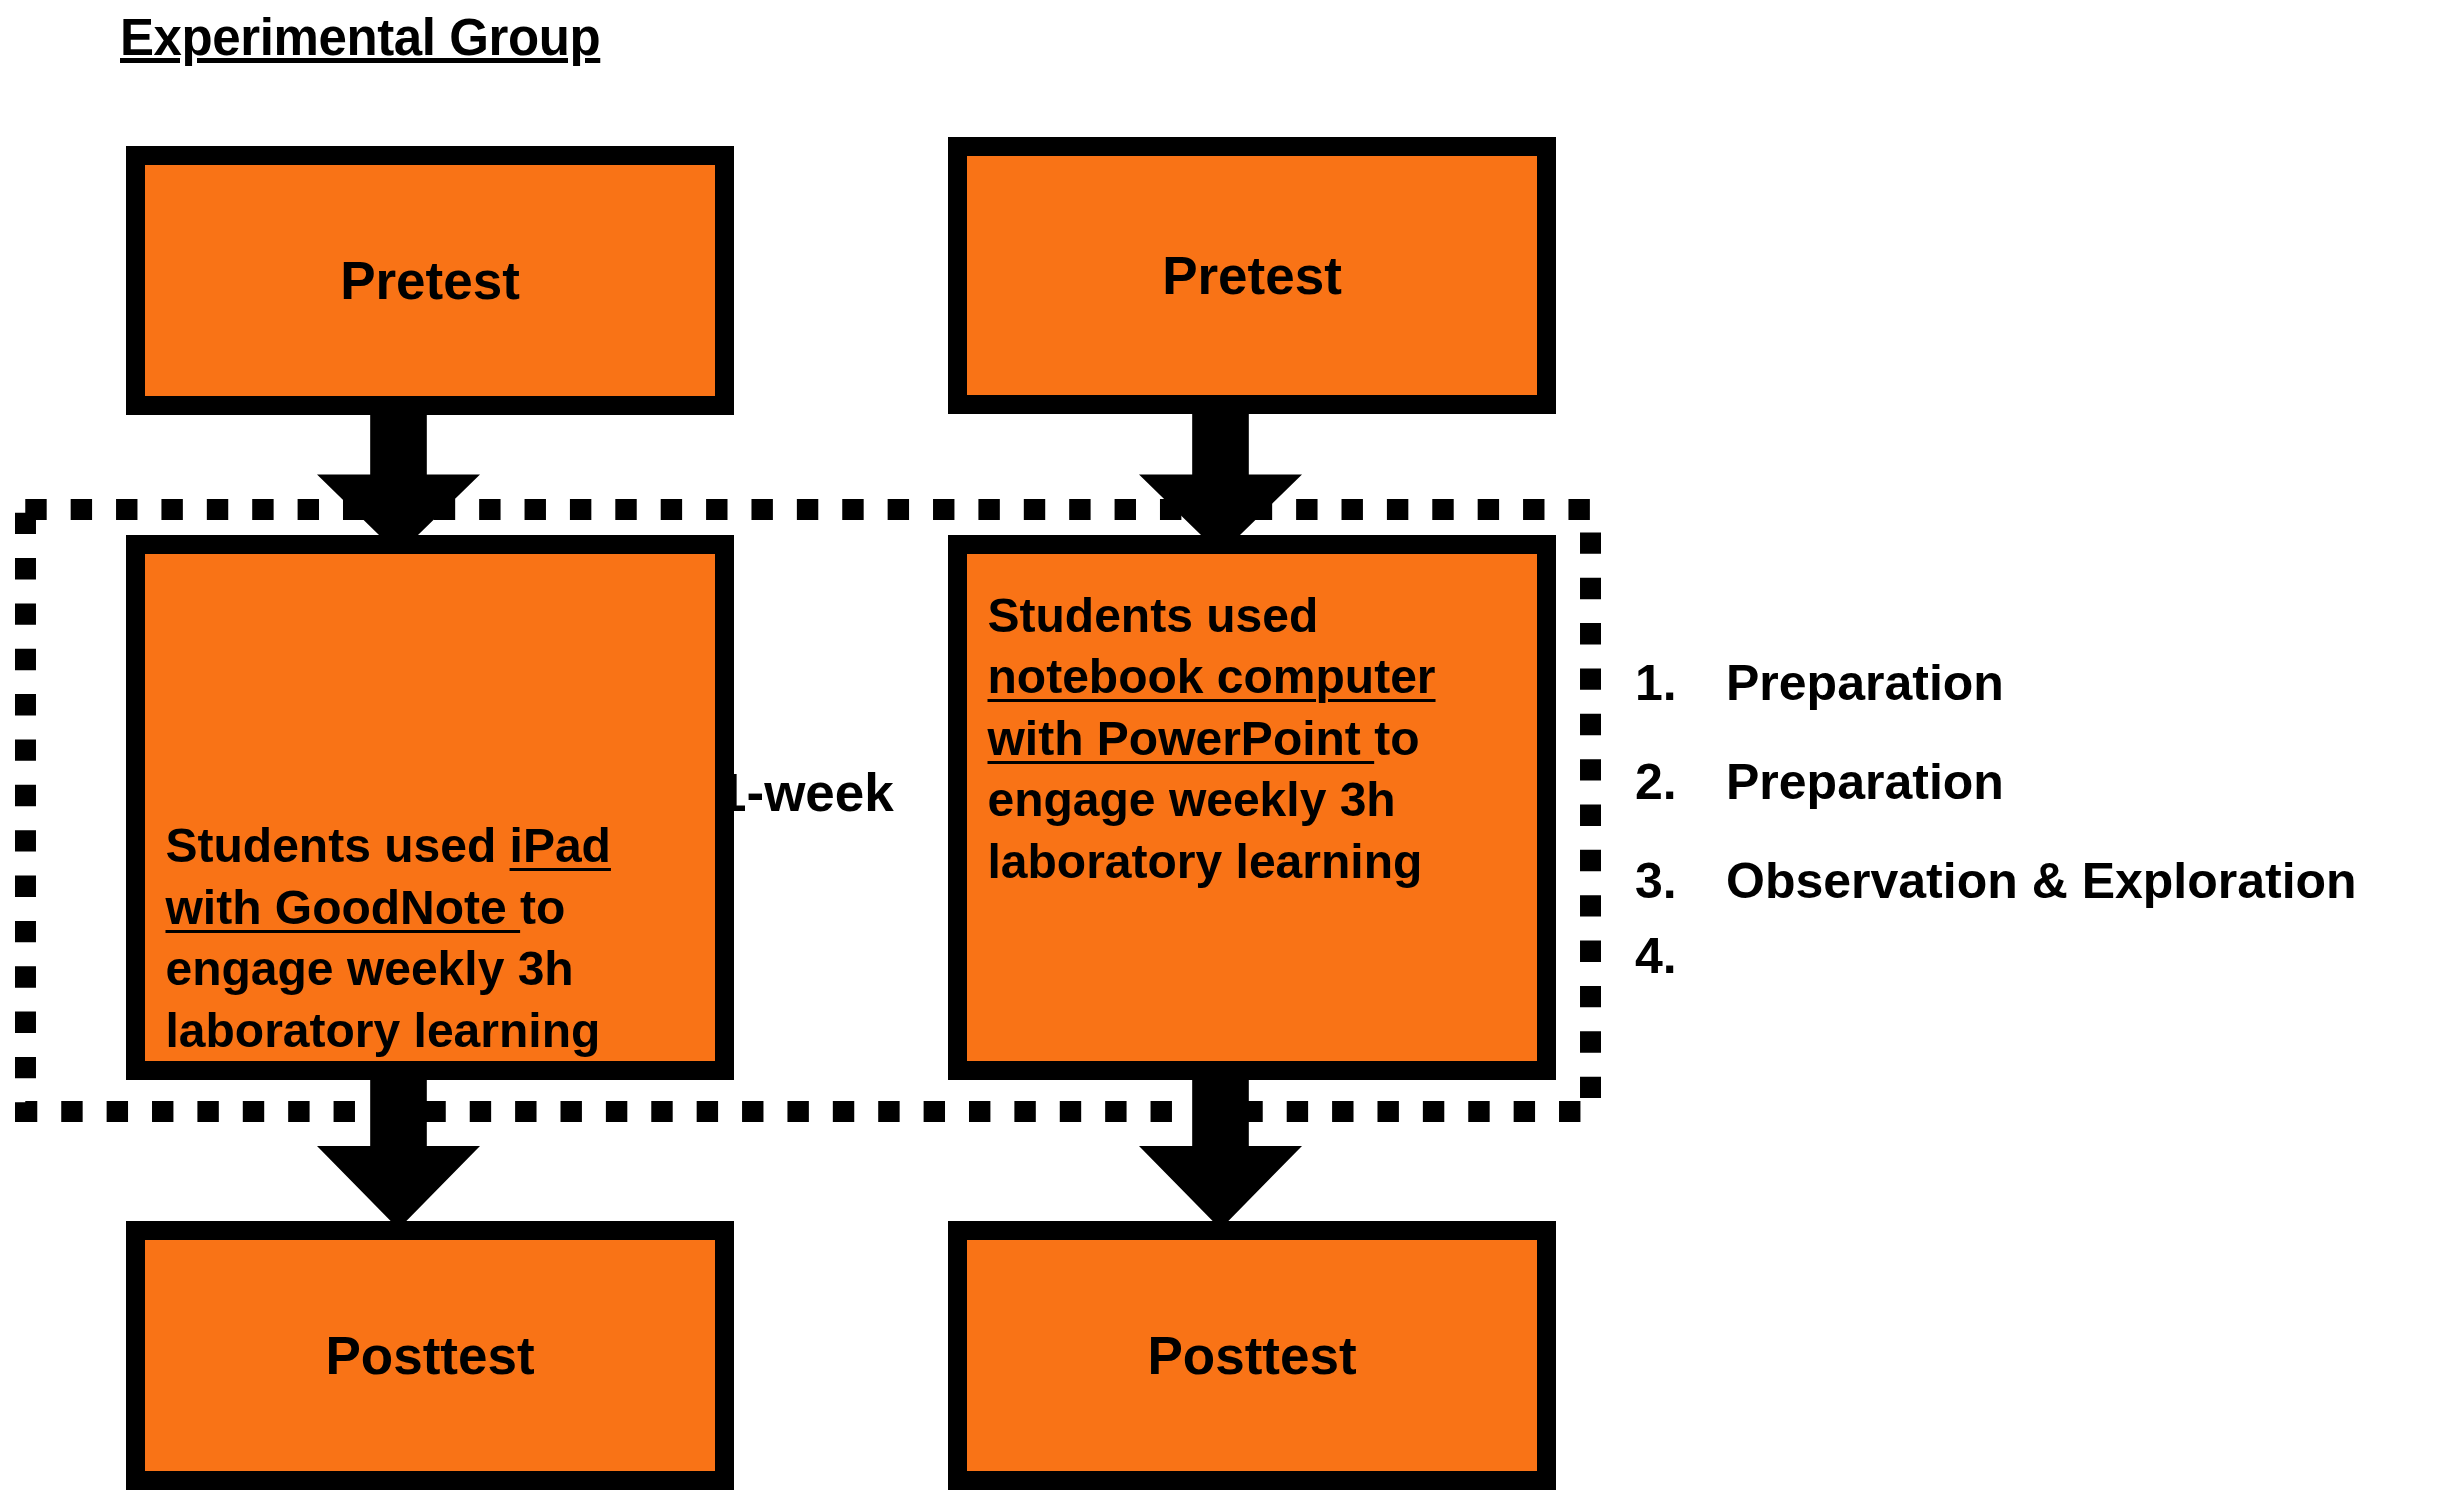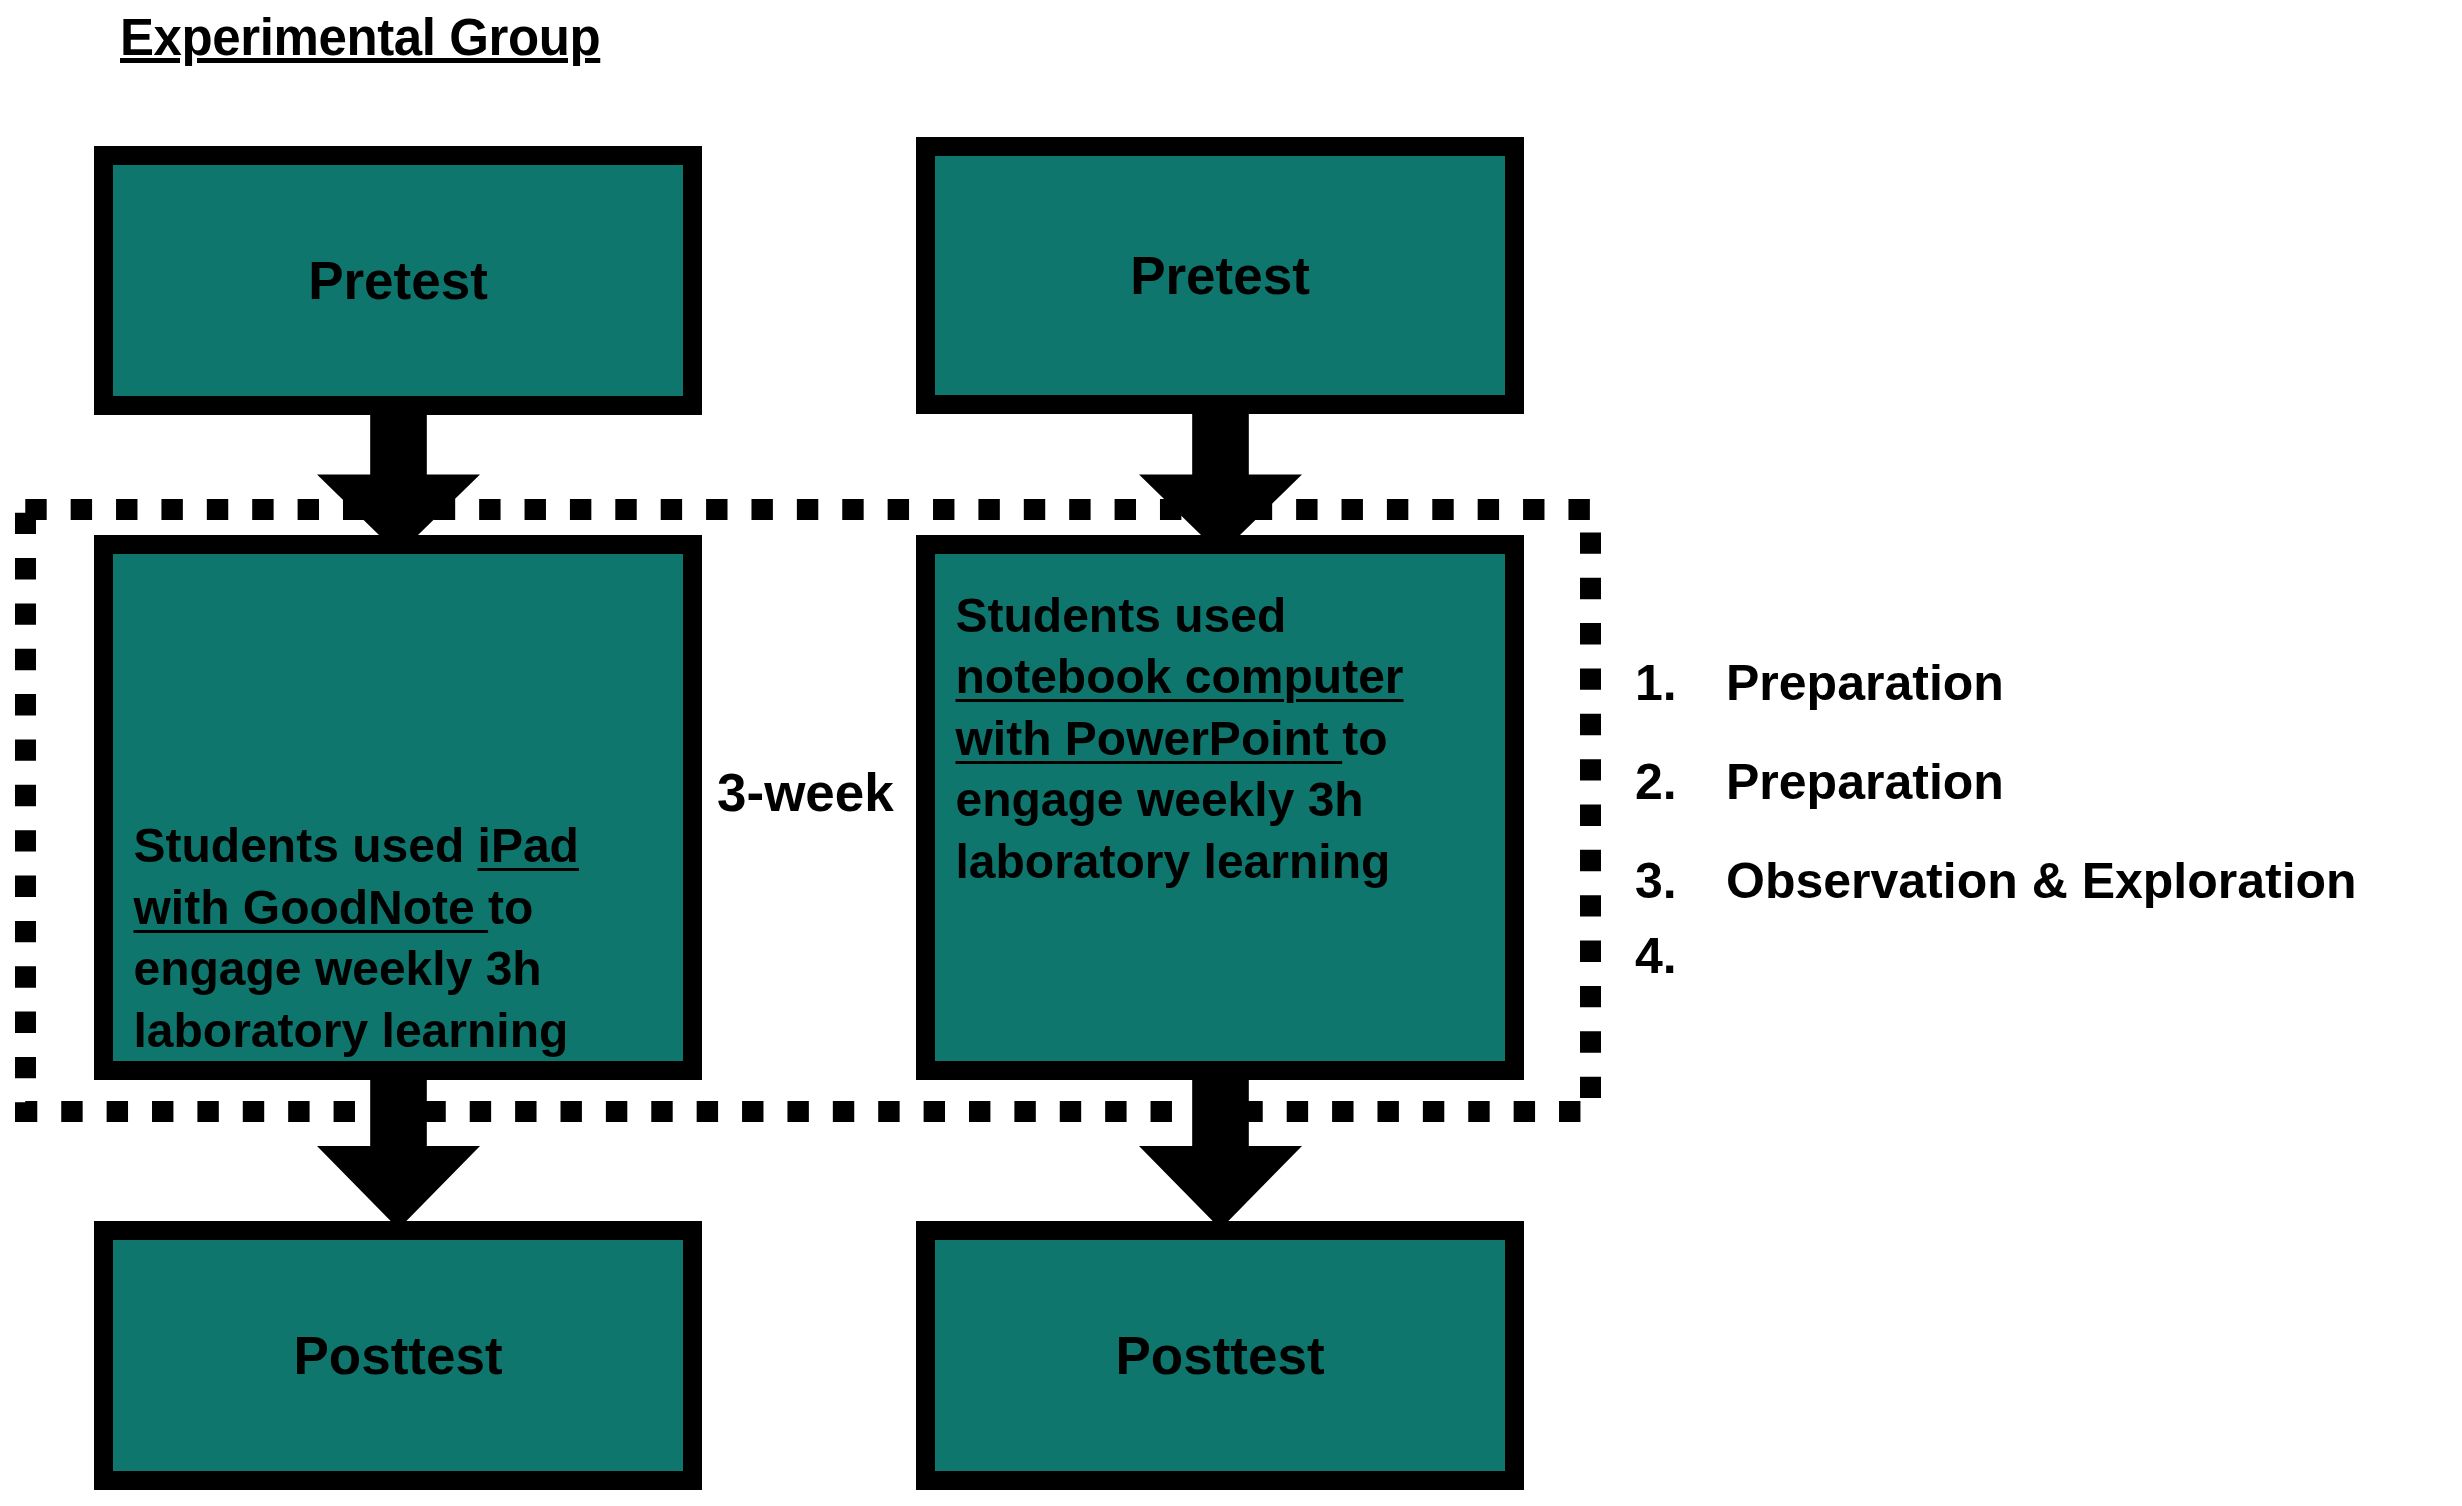--- a/index.html
+++ b/index.html
@@ -34,22 +34,23 @@
     text-decoration: underline;
   }
   #title-exp { left: 120px; top: 12px; }
   #title-ctl { left: 1027px; top: 12px; }
 
   
   .node-box {
     position: absolute;
     box-sizing: border-box;
     border: 19.7px solid #000000;
-    background: #0f766e;
+    background: #f97316;
     display: flex;
+    margin-left: 32px;
   }
   .node-box.center {
     align-items: center;
     justify-content: center;
   }
   .node-label {
     font-size: 53px;
     font-weight: bold;
     line-height: 1.05;
     white-space: nowrap;
@@ -203,21 +204,21 @@
   <div class="arrow" id="arrow-ctl-bot">
     <svg viewBox="0 0 190 195" preserveAspectRatio="none" aria-hidden="true">
       <polygon points="62,0 128,0 128,98 190,98 95,195 0,98 62,98" fill="#000000"></polygon>
     </svg>
   </div>
 
   <div class="node-box center" id="box-posttest-ctl">
     <span class="node-label">Posttest</span>
   </div>
 
-  <div id="label-6week">3-week</div>
+  <div id="label-6week">1-week</div>
 
   <div id="phase-list">
     <div class="phase-row">
       <span class="phase-num">1.</span>
       <span class="phase-text">Preparation</span>
     </div>
     <div class="phase-row">
       <span class="phase-num">2.</span>
       <span class="phase-text">Preparation</span>
     </div>

